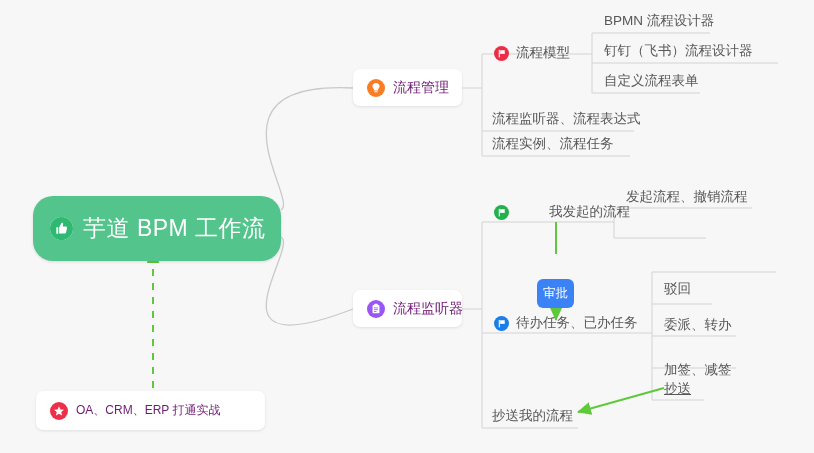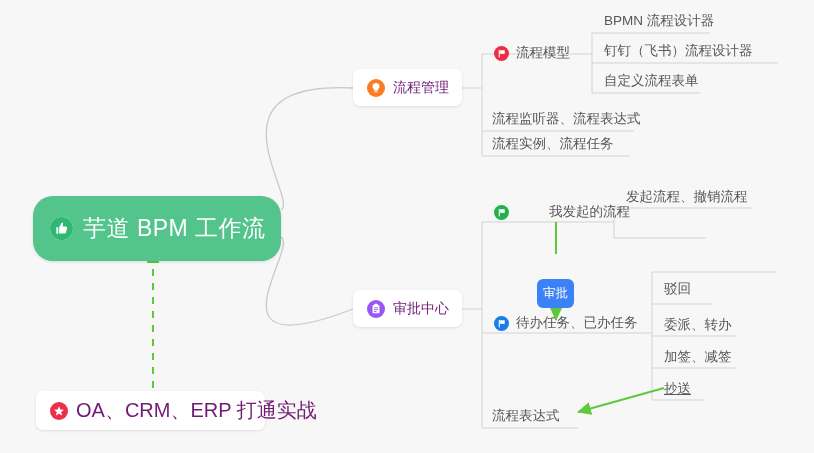--- a/index.html
+++ b/index.html
@@ -60,21 +60,21 @@
   .card .card-label {
     font-size: 14px;
     color: #701a75;
     margin-left: 8px;
     white-space: nowrap;
   }
 
   #node-process-mgmt { left: 353px; top: 69px;  width: 109px; height: 37px; }
   #node-approval-ctr { left: 353px; top: 290px; width: 109px; height: 37px; }
   #node-integration  { left: 36px;  top: 391px; width: 229px; height: 39px; }
-  #node-integration .card-label { font-size: 20px; }
+  #node-integration .card-label { font-size: 12px; }
 
   
   .leaf {
     position: absolute;
     display: flex;
     align-items: center;
     font-size: 13.5px;
     color: #585858;
     white-space: nowrap;
     box-sizing: border-box;
@@ -234,21 +234,21 @@
     <span class="ibadge">
       <svg width="18" height="18" viewBox="0 0 24 24">
         <circle cx="12" cy="12" r="12" fill="#9a55f5"></circle>
         <rect x="7.4" y="6.6" width="9.2" height="11.2" rx="1.3" fill="#ffffff"></rect>
         <rect x="9.6" y="4.9" width="4.8" height="2.8" rx="1" fill="#ffffff"></rect>
         <rect x="9.3" y="10.0" width="5.4" height="1.1" fill="#9a55f5"></rect>
         <rect x="9.3" y="12.4" width="5.4" height="1.1" fill="#9a55f5"></rect>
         <rect x="9.3" y="14.8" width="3.4" height="1.1" fill="#9a55f5"></rect>
       </svg>
     </span>
-    <span class="card-label">审批中心</span>
+    <span class="card-label">流程监听器</span>
   </div>
 
   <div class="leaf with-icon" style="left:494px; top:203px;gap:33px;">
     <span class="ibadge sm">
       <svg width="15" height="15" viewBox="0 0 24 24">
         <circle cx="12" cy="12" r="12" fill="#22b14c"></circle>
         <rect x="7.6" y="6.2" width="1.7" height="12" fill="#ffffff"></rect>
         <path d="M9.8 6.8 L17.2 6.8 L17.2 12.6 L9.8 12.6 Z" fill="#ffffff"></path>
       </svg>
     </span>
@@ -273,30 +273,30 @@
 
 
   <div class="leaf" style="left:664px; top:280px;">
     <span class="leaf-label">驳回</span>
   </div>
 
   <div class="leaf" style="left:664px; top:316px;">
     <span class="leaf-label">委派、转办</span>
   </div>
 
-  <div class="leaf" style="left:664px; top:348px;">
+  <div class="leaf" style="left:664px; top:361px;">
     <span class="leaf-label">加签、减签</span>
   </div>
 
   <div class="leaf" style="left:664px; top:380px;text-decoration:underline;">
     <span class="leaf-label">抄送</span>
   </div>
 
   <div class="leaf" style="left:492px; top:407px;">
-    <span class="leaf-label">流程表达式</span>
+    <span class="leaf-label">抄送我的流程</span>
   </div>
 
   <div id="tag-approval">
     <span class="tag-label">审批</span>
   </div>
 
   <div class="card" id="node-integration">
     <span class="ibadge">
       <svg width="18" height="18" viewBox="0 0 24 24">
         <circle cx="12" cy="12" r="12" fill="#ed3049"></circle>

